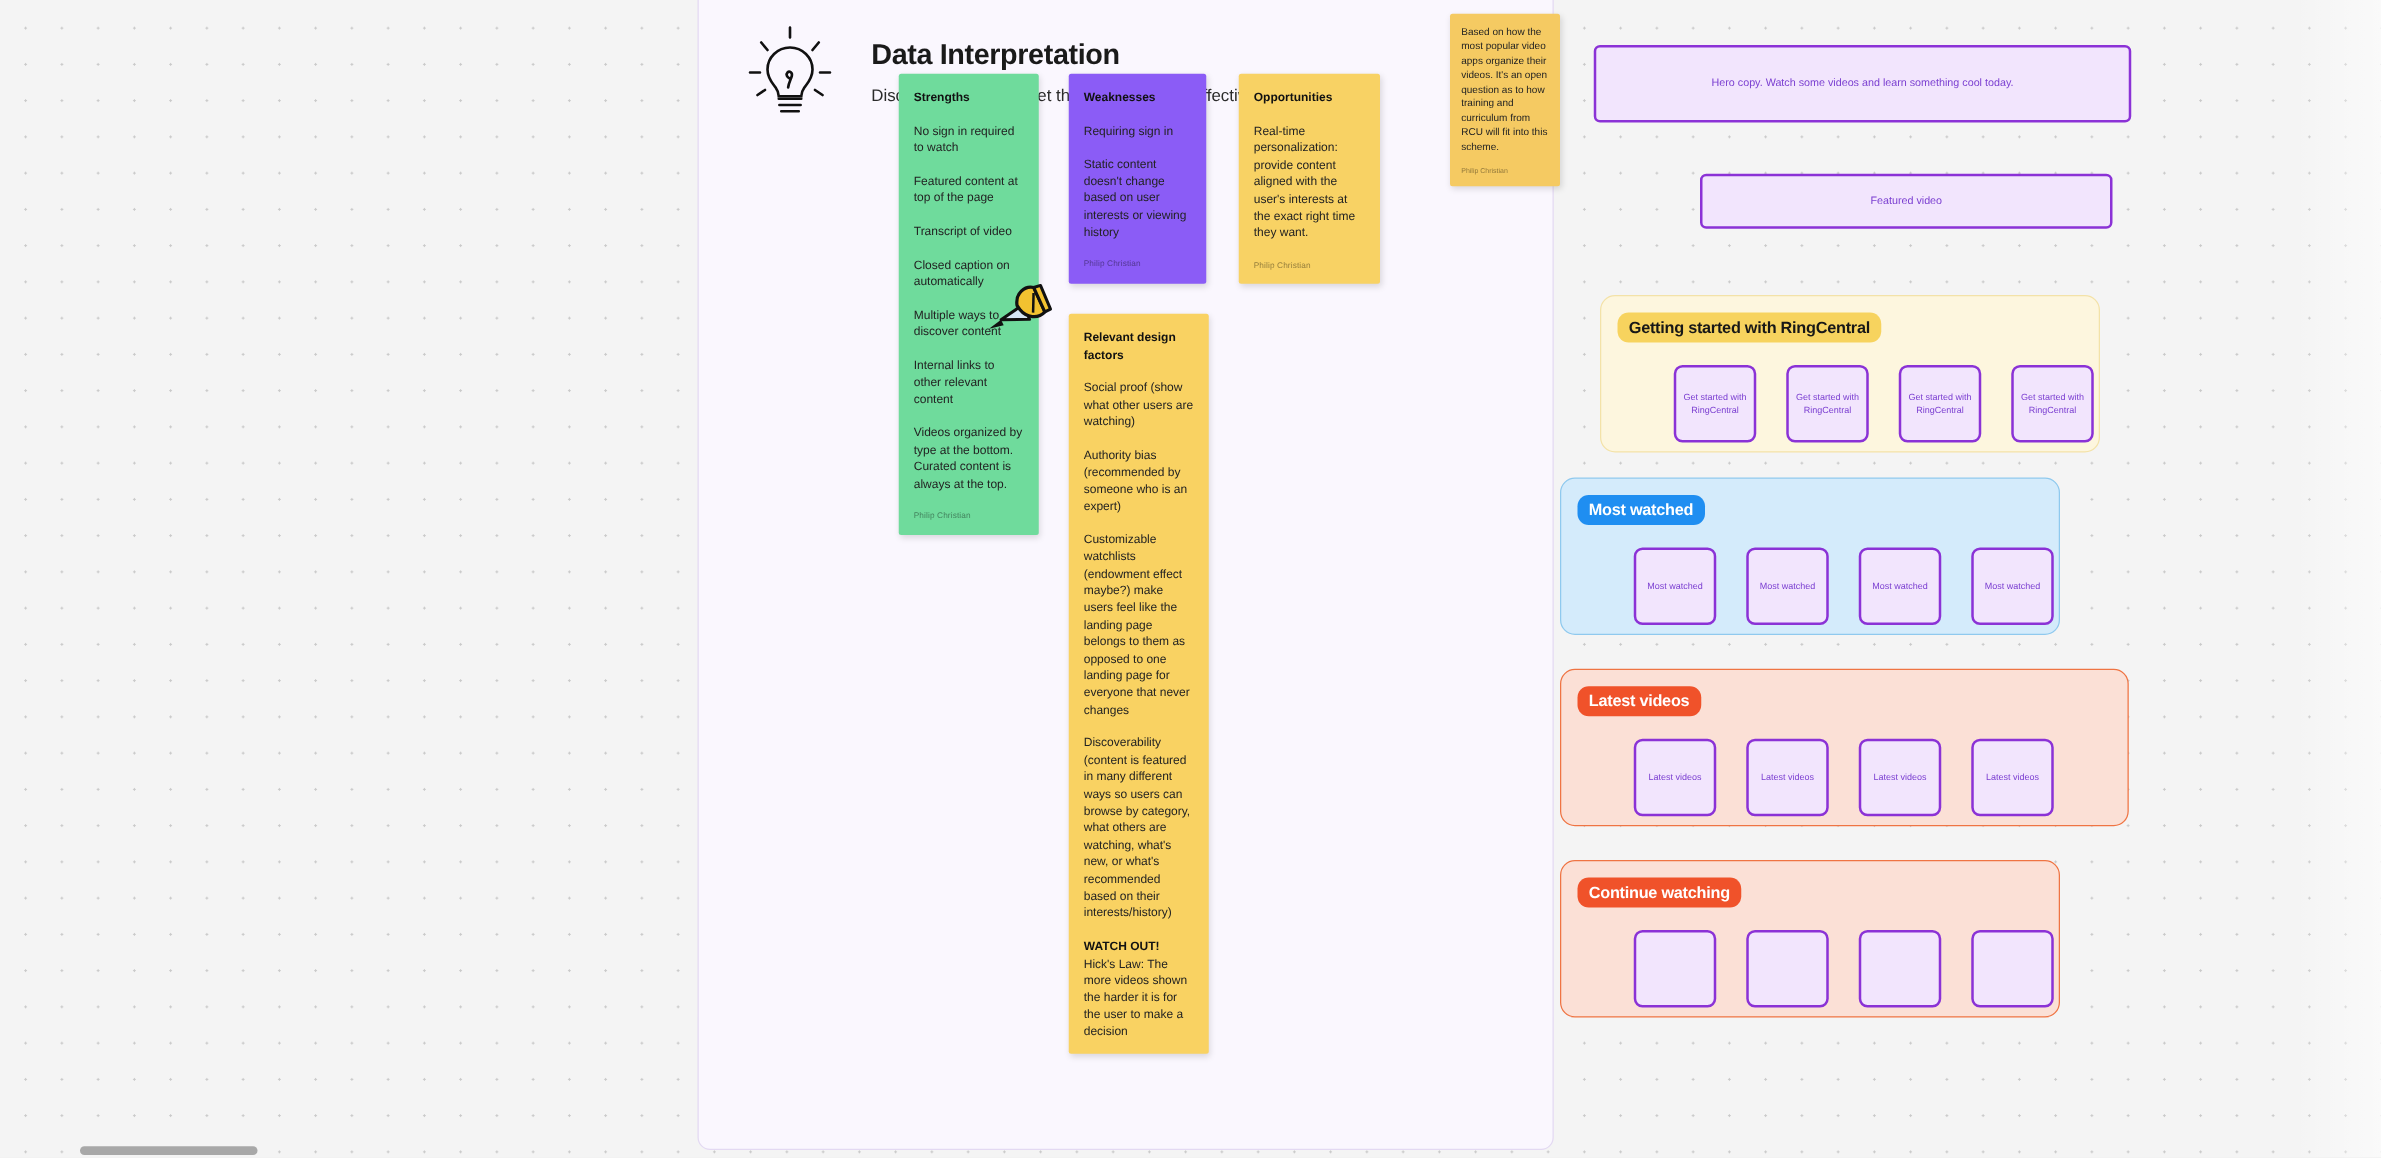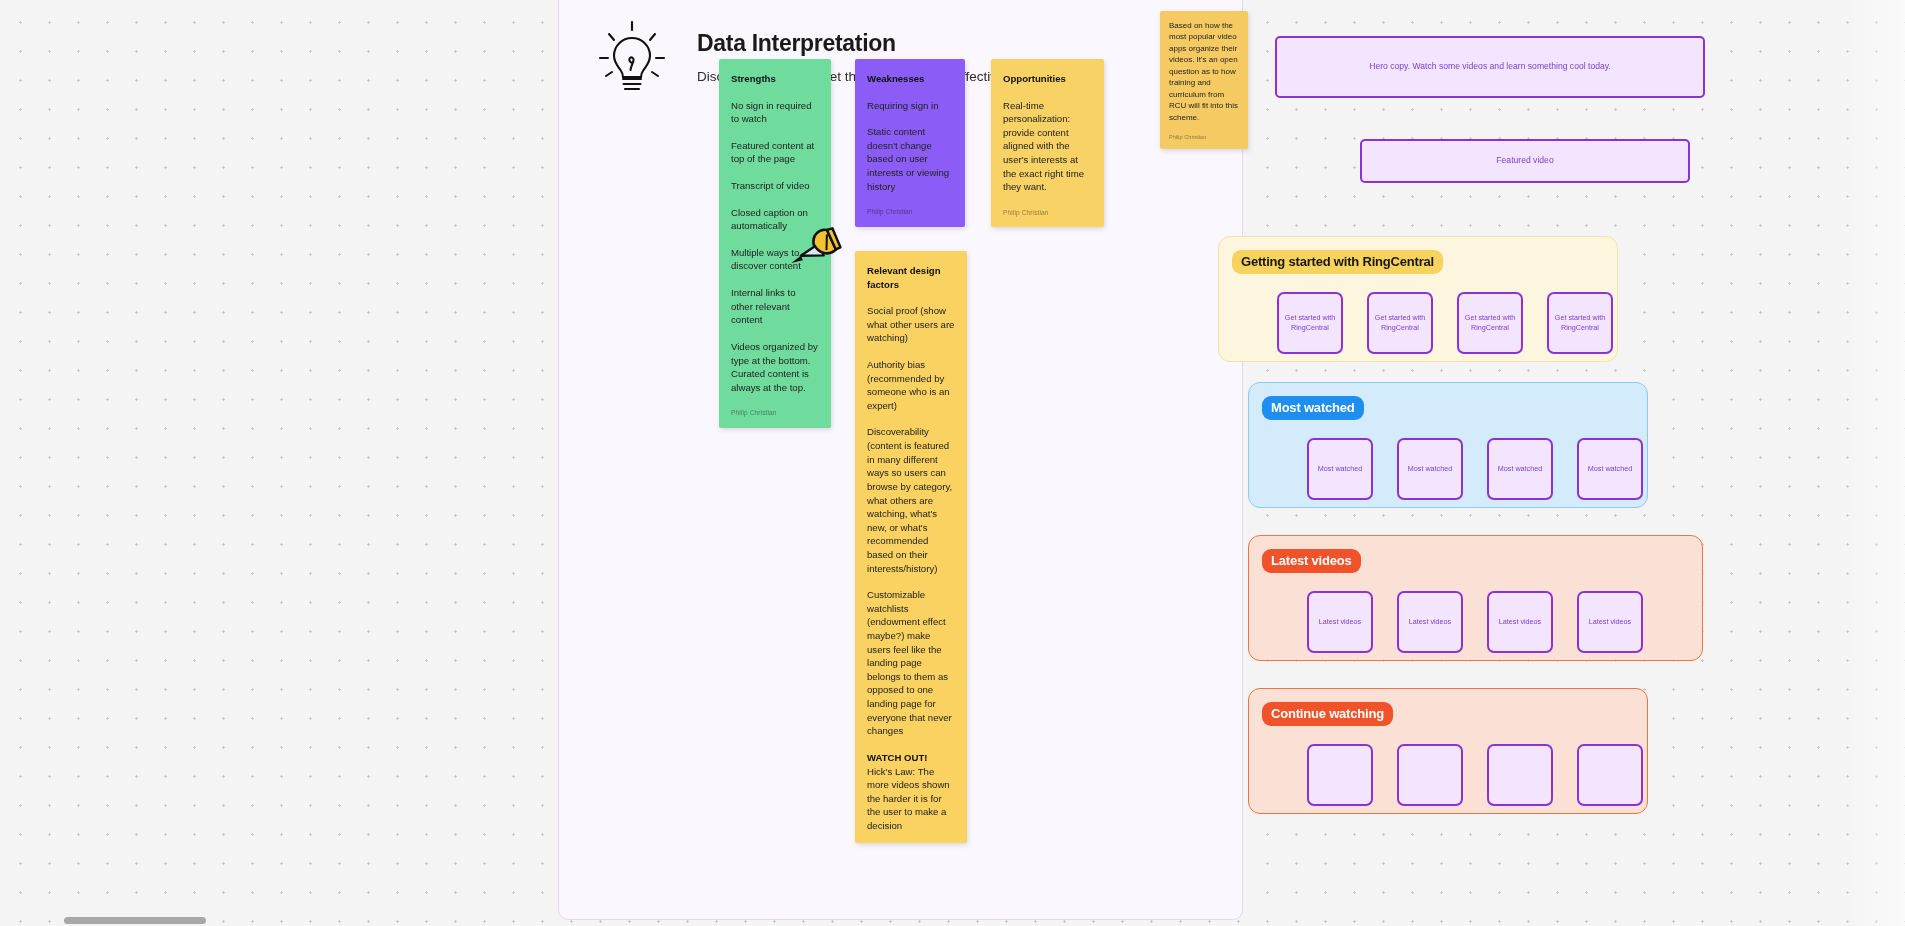--- a/index.html
+++ b/index.html
@@ -110,21 +110,21 @@
   .card {
     width: 66px; height: 62px;
     background: #f2e5fd;
     border: 2px solid #8b32d6;
     border-radius: 7px;
     display: flex; align-items: center; justify-content: center;
     color: #7b3fd1; font-size: 7.2px; text-align: center; line-height: 1.35;
     flex: none;
   }
 
-  #sec-getting  { left: 1218px; top: 236px; width: 400px; height: 126px;
+  #sec-getting  { left: 1280px; top: 236px; width: 400px; height: 126px;
                   background: #fdf6de; border: 1px solid #f3e2a8; }
   #sec-getting  .sec-label { background: #f7d35e; color: #171717; }
 
   #sec-most     { left: 1248px; top: 382px; width: 400px; height: 126px;
                   background: #d4ebfb; border: 1px solid #8fc9ee; }
   #sec-most     .sec-label { background: #1f8ef1; color: #ffffff; }
 
   #sec-latest   { left: 1248px; top: 535px; width: 455px; height: 126px;
                   background: #fbe0d6; border: 1px solid #ef7443; }
   #sec-latest   .sec-label { background: #f0522a; color: #ffffff; }
@@ -192,22 +192,22 @@
     <div class="note" id="note-opportunities">
       <h4>Opportunities</h4>
       <p>Real-time personalization: provide content aligned with the user's interests at the exact right time they want.</p>
       <div class="author">Philip Christian</div>
     </div>
 
     <div class="note" id="note-factors">
       <h4>Relevant design factors</h4>
       <p>Social proof (show what other users are watching)</p>
       <p>Authority bias (recommended by someone who is an expert)</p>
+      <p>Customizable watchlists (endowment effect maybe?) make users feel like the landing page belongs to them as opposed to one landing page for everyone that never changes</p>
       <p>Discoverability (content is featured in many different ways so users can browse by category, what others are watching, what's new, or what's recommended based on their interests/history)</p>
-      <p>Customizable watchlists (endowment effect maybe?) make users feel like the landing page belongs to them as opposed to one landing page for everyone that never changes</p>
       <p><span class="warn">WATCH OUT!</span><span>Hick's Law: The more videos shown the harder it is for the user to make a decision</span></p>
 
     </div>
 
   </div>
 
   <svg id="pushpin" viewBox="0 0 56 56">
     <g transform="rotate(28 28 28)">
       <path d="M24 44 L15 52 L20 41 Z" fill="#111"></path>
       <path d="M20 41 L30 22 L40 30 Z" fill="#d6e6f5" stroke="#111" stroke-width="2.4" stroke-linejoin="round"></path>

